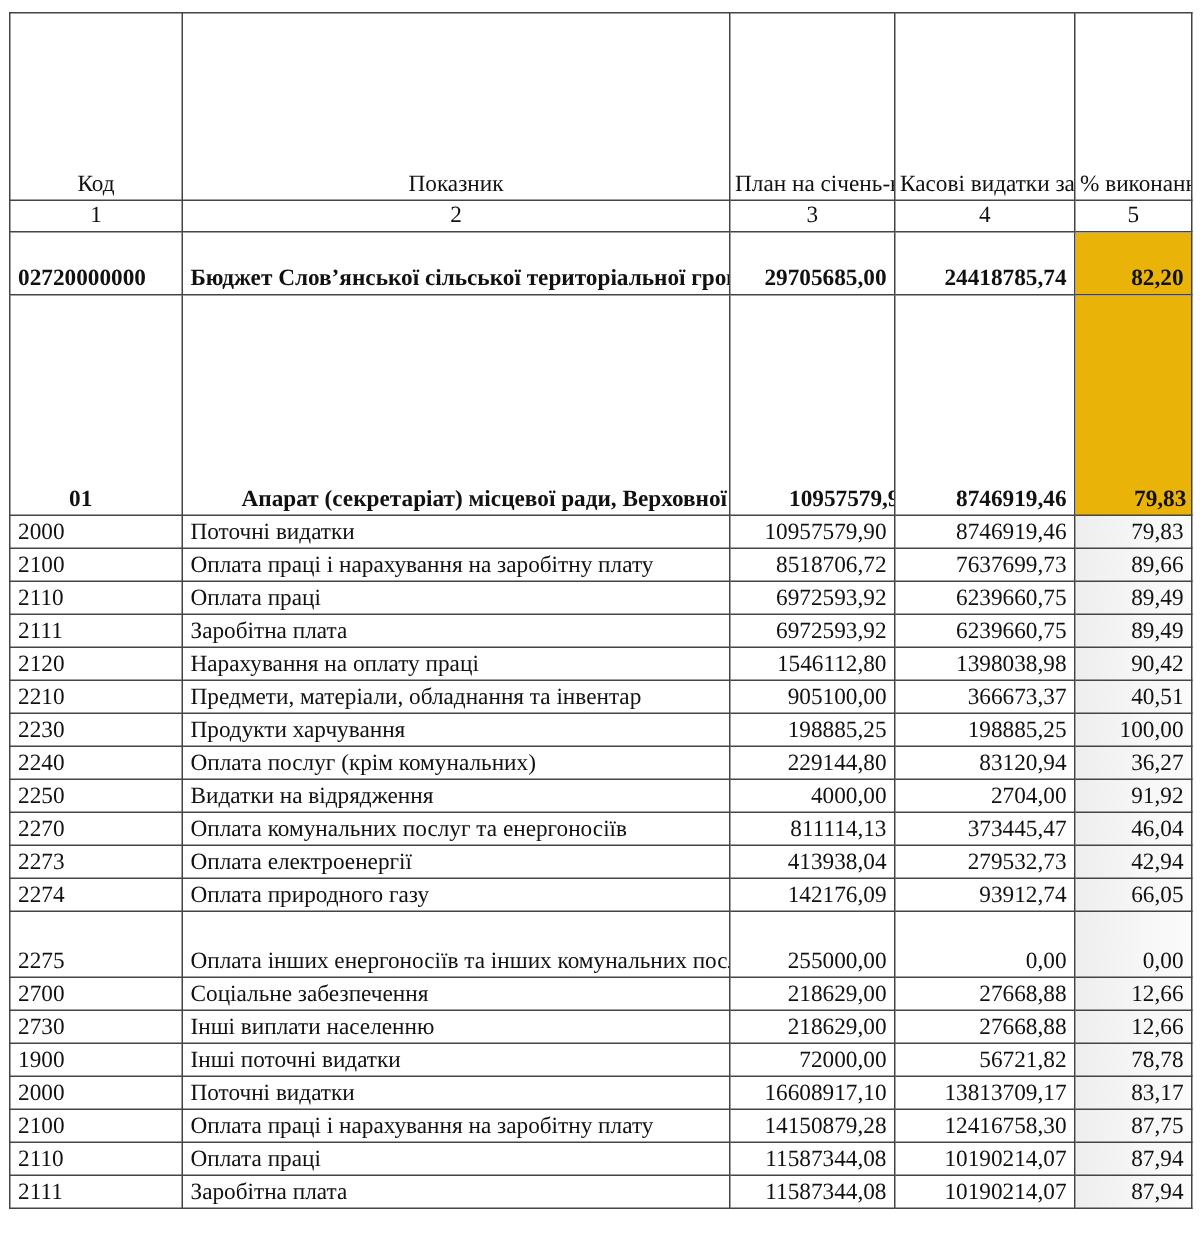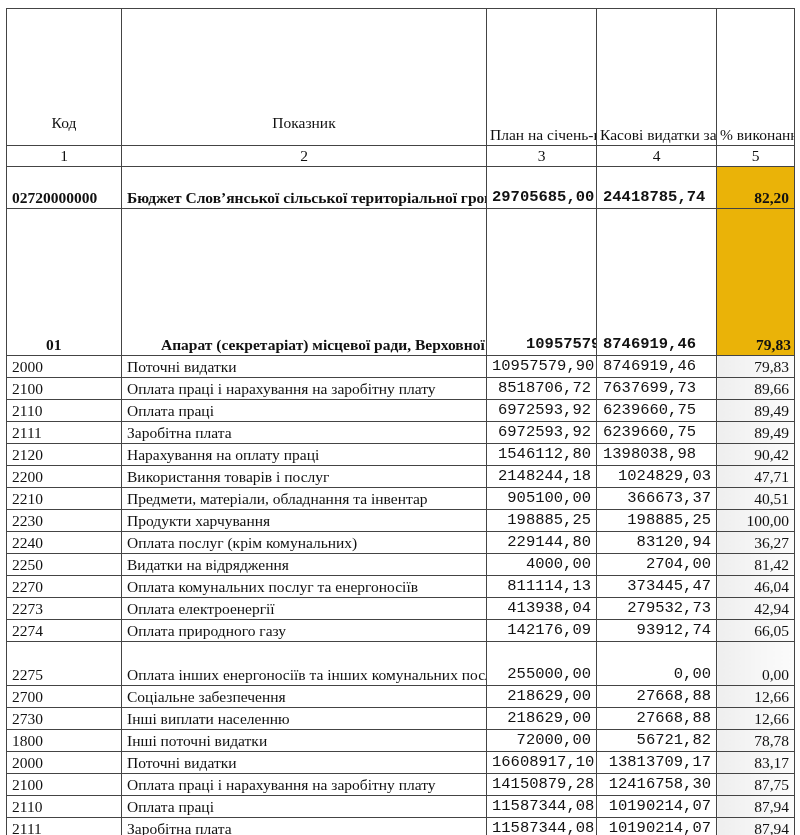--- a/index.html
+++ b/index.html
@@ -20,26 +20,26 @@
       overflow: hidden;
       white-space: nowrap;
     }
     col.c1 { width: 115px; }
     col.c2 { width: 365px; }
     col.c3 { width: 110px; }
     col.c4 { width: 120px; }
     col.c5 { width: 78px; }
     thead th { vertical-align: middle; text-align: center; white-space: normal; line-height: 21.5px; }
     thead tr.hdr th { height: 124px; padding: 0 3px; }
-    thead tr.hdr th.hdr-code, thead tr.hdr th.hdr-name { padding-bottom: 12px; }
+    thead tr.hdr th.hdr-code, thead tr.hdr th.hdr-name { padding-bottom: 0; }
     thead tr.nums th { height: 20px; line-height: 20px; }
     td.code { text-align: left; padding-left: 6px; }
     td.name { text-align: left; padding-left: 8px; white-space: normal; }
-    td.num { text-align: right; padding-right: 6px; font-family: Liberation Mono, monospace; }
-    td.num.left { text-align: left; padding-left: 6px; }
+    td.num { text-align: right; padding-right: 6px; }
+    td.num.left { text-align: right; padding-left: 6px; }
     td.pct { text-align: right; padding-right: 6px; background: linear-gradient(90deg, #eeeeee 0%, #f7f7f7 60%, #fbfbfb 100%); }
     tr.bold td { font-weight: bold; }
     tr.bold td.pct { background: #eab308; }
     tr.total td { height: 41px; }
     tr.section-big td { height: 146px; padding-left: 39px; }
     tr.row td { height: 21px; }
     tr.tall td { height: 43px; }
     tr.bold.sec td.pct { background: linear-gradient(90deg, #eeeeee 0%, #f7f7f7 60%, #fbfbfb 100%); }
   </style>
 </head>
@@ -113,27 +113,20 @@
       <td class="pct">89,49</td>
     </tr>
     <tr class="row">
       <td class="code">2120</td>
       <td class="name">Нарахування на оплату праці</td>
       <td class="num">1546112,80</td>
       <td class="num left">1398038,98</td>
       <td class="pct">90,42</td>
     </tr>
     <tr class="row">
-      <td class="code">2200</td>
-      <td class="name">Використання товарів і послуг</td>
-      <td class="num">2148244,18</td>
-      <td class="num">1024829,03</td>
-      <td class="pct">47,71</td>
-    </tr>
-    <tr class="row">
       <td class="code">2210</td>
       <td class="name">Предмети, матеріали, обладнання та інвентар</td>
       <td class="num">905100,00</td>
       <td class="num">366673,37</td>
       <td class="pct">40,51</td>
     </tr>
     <tr class="row">
       <td class="code">2230</td>
       <td class="name">Продукти харчування</td>
       <td class="num">198885,25</td>
@@ -145,21 +138,21 @@
       <td class="name">Оплата послуг (крім комунальних)</td>
       <td class="num">229144,80</td>
       <td class="num">83120,94</td>
       <td class="pct">36,27</td>
     </tr>
     <tr class="row">
       <td class="code">2250</td>
       <td class="name">Видатки на відрядження</td>
       <td class="num">4000,00</td>
       <td class="num">2704,00</td>
-      <td class="pct">81,42</td>
+      <td class="pct">91,92</td>
     </tr>
     <tr class="row">
       <td class="code">2270</td>
       <td class="name">Оплата комунальних послуг та енергоносіїв</td>
       <td class="num">811114,13</td>
       <td class="num">373445,47</td>
       <td class="pct">46,04</td>
     </tr>
     <tr class="row">
       <td class="code">2273</td>
@@ -190,21 +183,21 @@
       <td class="pct">12,66</td>
     </tr>
     <tr class="row">
       <td class="code">2730</td>
       <td class="name">Інші виплати населенню</td>
       <td class="num">218629,00</td>
       <td class="num">27668,88</td>
       <td class="pct">12,66</td>
     </tr>
     <tr class="row">
-      <td class="code">1800</td>
+      <td class="code">1900</td>
       <td class="name">Інші поточні видатки</td>
       <td class="num">72000,00</td>
       <td class="num">56721,82</td>
       <td class="pct">78,78</td>
     </tr>
     <tr class="row">
       <td class="code">2000</td>
       <td class="name">Поточні видатки</td>
       <td class="num">16608917,10</td>
       <td class="num">13813709,17</td>

